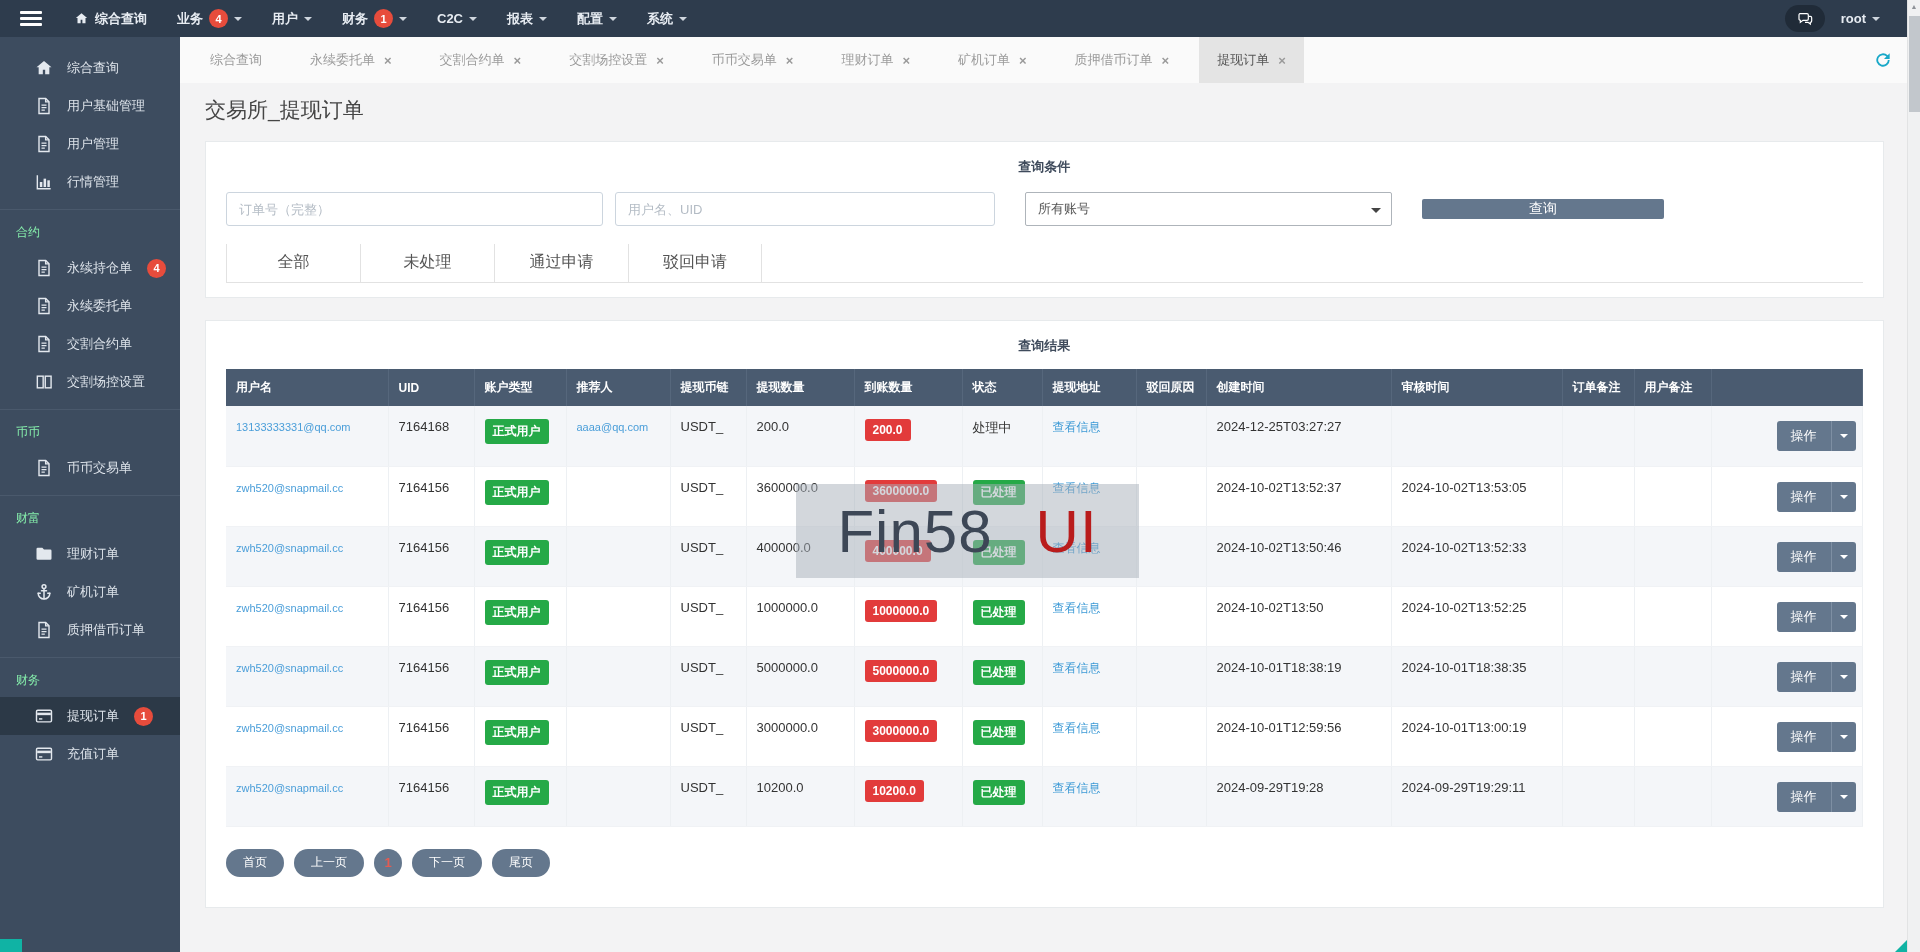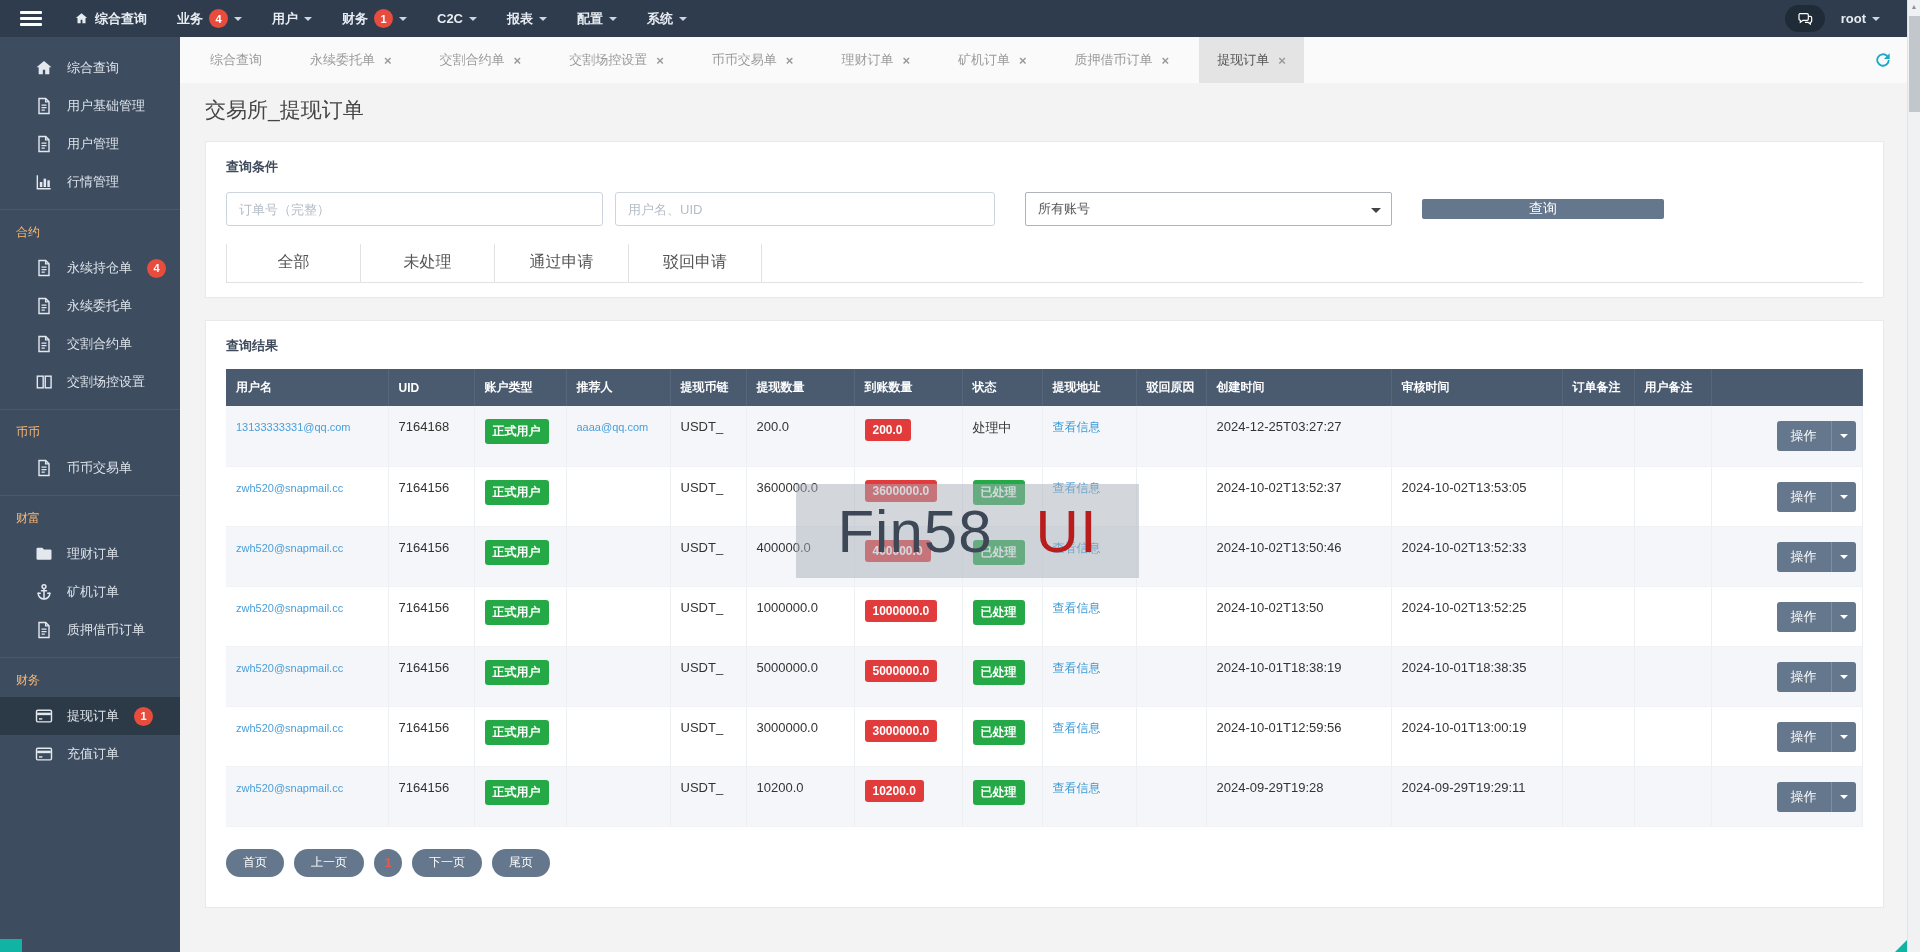--- a/index.html
+++ b/index.html
@@ -16,42 +16,42 @@
   .nav-badge { background:#e74c3c; color:#fff; border-radius:10px; min-width:19px; height:19px; padding:0 5px;
                font-size:11px; display:flex; align-items:center; justify-content:center; font-weight:bold; }
   .caret-d { width:0; height:0; border:4px solid transparent; border-top-color:#cfd6de; margin-top:4px; }
   .nav-right { margin-left:auto; display:flex; align-items:center; gap:16px; padding-right:40px; }
   .chat-btn { width:40px; height:27px; background:#202b38; border-radius:14px; display:flex; align-items:center; justify-content:center; cursor:pointer; }
   .user-menu { display:flex; align-items:center; gap:6px; font-size:13px; font-weight:bold; cursor:pointer; }
 
   
   .layout { display:flex; height:915px; }
   .sidebar { width:180px; background:#3d4c5f; flex-shrink:0; padding-top:12px; overflow:hidden; }
-  .side-group-label { color:#fdba74; font-size:12px; padding:12px 0 8px 16px; }
+  .side-group-label { color:#86efac; font-size:12px; padding:12px 0 8px 16px; }
   .side-item { display:flex; align-items:center; gap:13px; padding:9px 8px 9px 34px; color:#dde3ea; font-size:13px; cursor:pointer; }
   .side-item.active { background:#2c3947; }
   .side-icon { width:20px; height:20px; display:flex; color:#e3e8ee; flex-shrink:0; }
   .side-badge { background:#e74c3c; color:#fff; border-radius:10px; min-width:19px; height:19px; padding:0 5px;
                 font-size:11px; display:flex; align-items:center; justify-content:center; font-weight:bold; margin-left:2px; }
   .side-divider { border-top:1px solid #4a596c; margin:8px 0 2px; }
 
   .main { flex:1; display:flex; flex-direction:column; padding-right:13px; background:#f3f3f4; }
 
   
   .tabbar { height:46px; background:#fafafa; display:flex; align-items:stretch; padding-left:12px; position:relative; flex-shrink:0; }
   .tab { display:flex; align-items:center; gap:9px; padding:0 18px; margin-right:12px; font-size:13px; color:#9a9a9a; cursor:pointer; }
   .tab.active { background:#e4e4e4; color:#555; }
   .tab-close { font-size:13px; color:#9a9a9a; font-weight:bold; }
   .refresh-btn { position:absolute; right:16px; top:13px; width:20px; height:20px; cursor:pointer; }
 
   
   .content { padding:0 25px; }
   .page-title { font-size:21px; font-weight:400; color:#454545; margin:13px 0 17px; }
   .panel { background:#fff; border:1px solid #e7eaec; padding:16px 20px 14px; }
-  .panel-title { font-size:13px; font-weight:bold; color:#3f4b5c; }
+  .panel-title { font-size:13px; font-weight:bold; color:#3f4b5c;text-align:center; }
   .form-row { display:flex; align-items:center; margin-top:16px; }
   .txt-input { width:377px; height:34px; border:1px solid #ccd5de; border-radius:3px; padding:0 12px; font-size:13px; color:#333;
                font-family:inherit; outline:none; background:#fff; }
   .txt-input::placeholder { color:#b4bcc5; }
   .txt-input + .txt-input { margin-left:12px; width:380px; }
   .select-wrap { width:367px; height:34px; border:1px solid #aeb4ba; border-radius:2px; margin-left:30px; position:relative;
                  display:flex; align-items:center; padding:0 12px; font-size:13px; color:#555; cursor:pointer; background:#fff; }
   .select-caret { position:absolute; right:10px; width:0; height:0; border:5px solid transparent; border-top-color:#444; top:15px; }
   .btn-query { width:242px; height:20px; margin-left:30px; background:#64778d; color:#fff; border:none; border-radius:2px;
                font-size:14px; font-family:inherit; cursor:pointer; }

